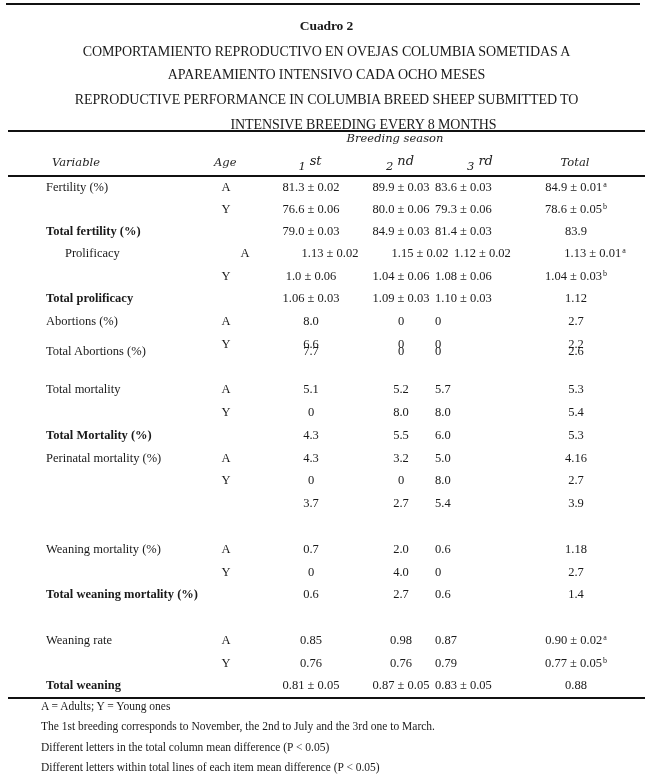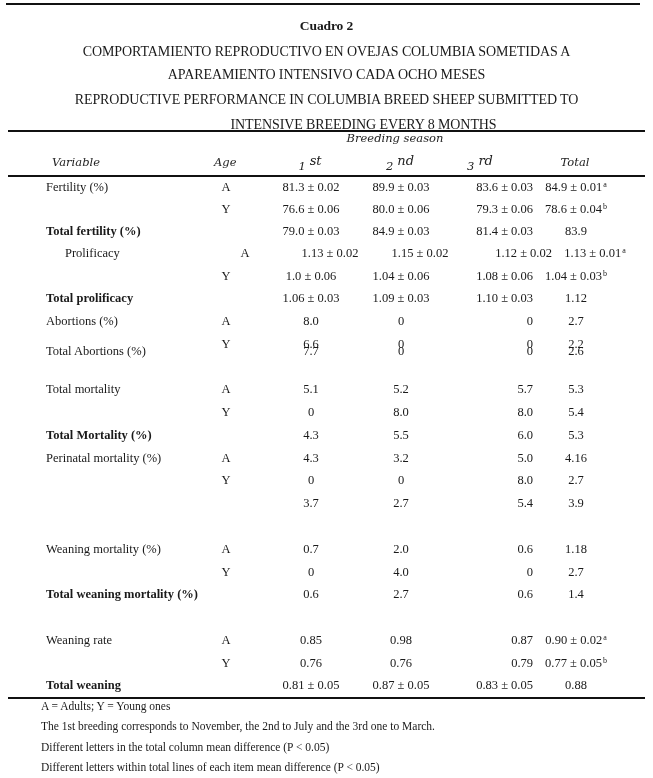--- a/index.html
+++ b/index.html
@@ -33,21 +33,21 @@
     .hdr.c3 { top: 153px; left: 460px; width: 40px; text-align: center; }
     .hdr.total { top: 155px; left: 540px; width: 70px; text-align: center; font-style: italic; }
     .hdr sup { font-size: 13px; vertical-align: 5px; margin-left: 4px; }
 
     .row { position: absolute; left: 0; width: 653px; height: 20px; font-size: 12.5px; }
     .row .cell { position: absolute; top: 0; white-space: nowrap; }
     .row .var { left: 46px; }
     .row .age { left: 219px; width: 14px; text-align: center; }
     .row .c1 { left: 262px; width: 98px; text-align: center; }
     .row .c2 { left: 352px; width: 98px; text-align: center; }
-    .row .c3 { left: 435px; width: 98px; text-align: right; }
+    .row .c3 { left: 435px; width: 98px; text-align: left; }
     .row .tot { left: 526px; width: 100px; text-align: center; }
     .row.bold .var { font-weight: bold; }
     .row .tot sup { font-size: 8px; vertical-align: 4px; margin-left: 1px; }
 
     .note { position: absolute; left: 41px; font-size: 11.5px; white-space: nowrap; }
   </style>
 </head>
 <body>
 
 <div class="rule top"></div>
@@ -80,21 +80,21 @@
       <div class="cell c2"><span>89.9 ± 0.03</span></div>
       <div class="cell c3"><span>83.6 ± 0.03</span></div>
       <div class="cell tot"><span>84.9 ± 0.01</span><sup>a</sup></div>
     </div>
     <div class="row" style="top: 202px;">
       <div class="cell var"><span></span></div>
       <div class="cell age"><span>Y</span></div>
       <div class="cell c1"><span>76.6 ± 0.06</span></div>
       <div class="cell c2"><span>80.0 ± 0.06</span></div>
       <div class="cell c3"><span>79.3 ± 0.06</span></div>
-      <div class="cell tot"><span>78.6 ± 0.04</span><sup>b</sup></div>
+      <div class="cell tot"><span>78.6 ± 0.05</span><sup>b</sup></div>
     </div>
     <div class="row bold" style="top: 224px; padding-left: 24px;">
       <div class="cell var"><span>Total fertility   (%)</span></div>
       <div class="cell age"><span></span></div>
       <div class="cell c1"><span>79.0 ± 0.03</span></div>
       <div class="cell c2"><span>84.9 ± 0.03</span></div>
       <div class="cell c3"><span>81.4 ± 0.03</span></div>
       <div class="cell tot"><span>83.9</span></div>
     </div>
     <div class="row" style="top: 246px; margin-left: 19px;">

